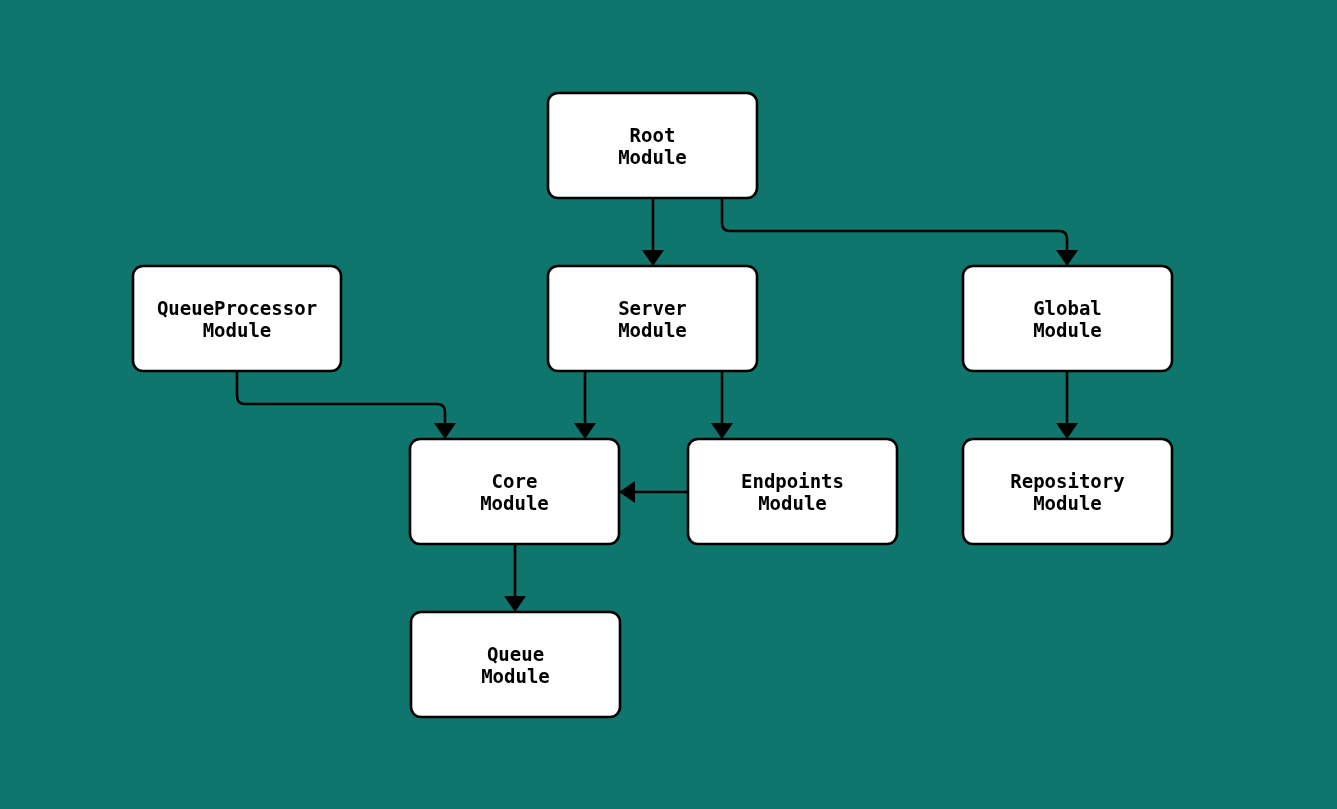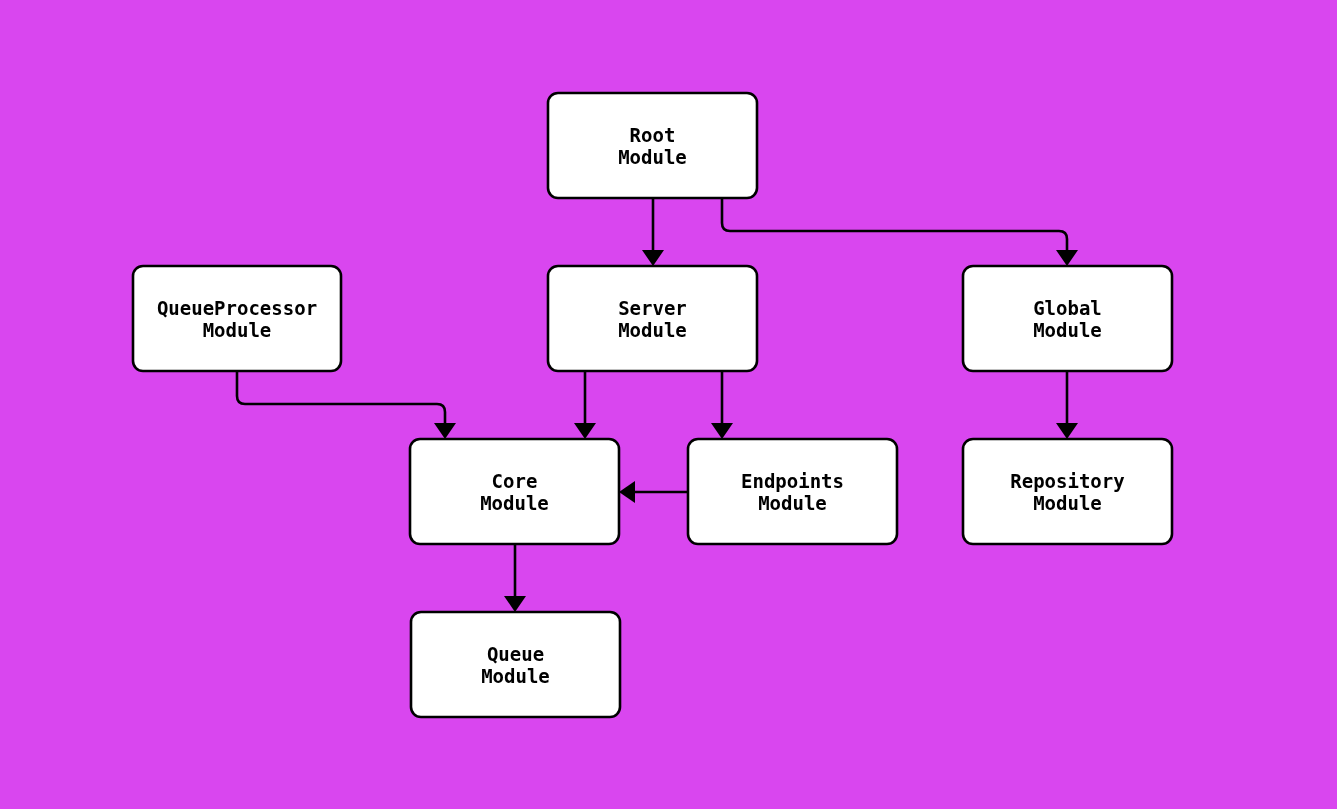--- a/index.html
+++ b/index.html
@@ -4,21 +4,21 @@
 <style>
   html, body {
     margin: 0;
     padding: 0;
     background: #ffffff;
   }
   .canvas-wrap {
     position: relative;
     width: 1337px;
     height: 809px;
-    background: #d946ef;
+    background: #0f766e;
     overflow: hidden;
   }
   svg {
     display: block;
   }
   .node-rect {
     fill: #ffffff;
     stroke: #000000;
     stroke-width: 2.6;
   }

